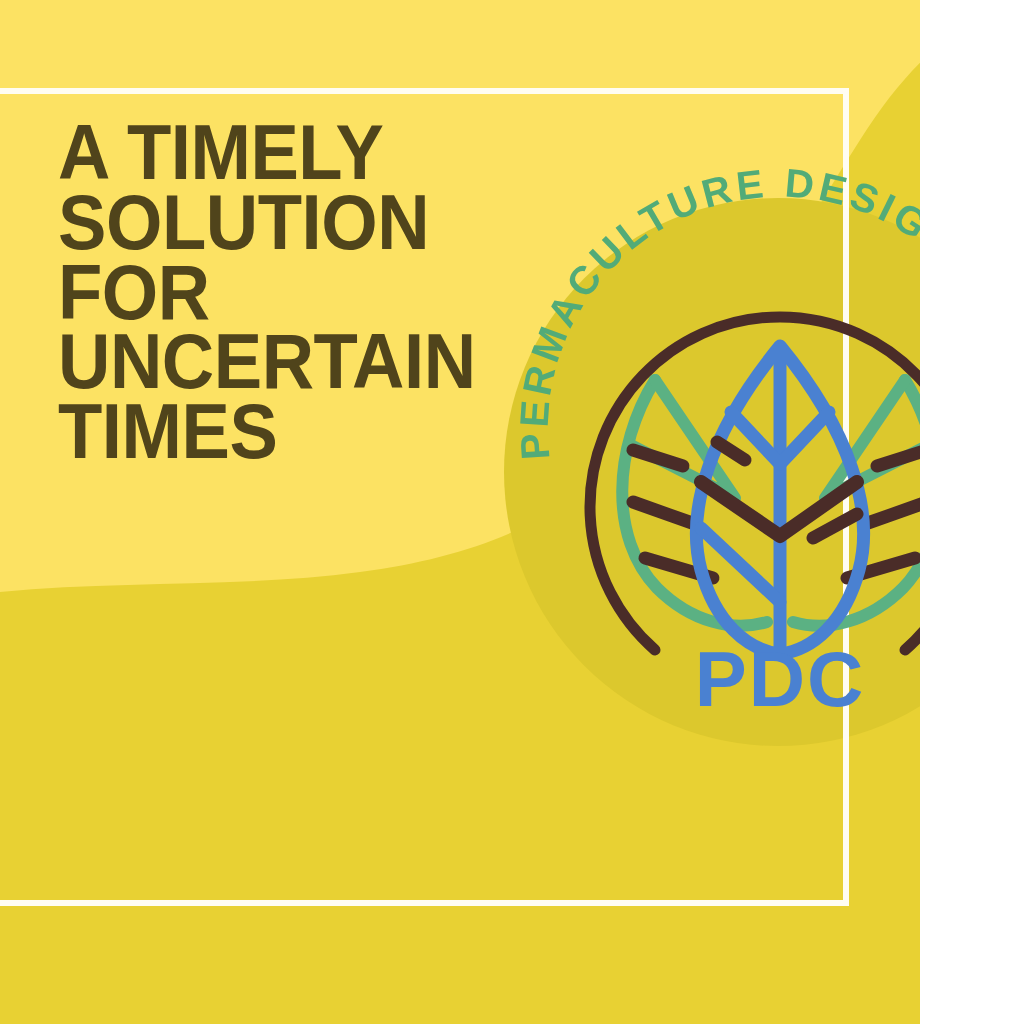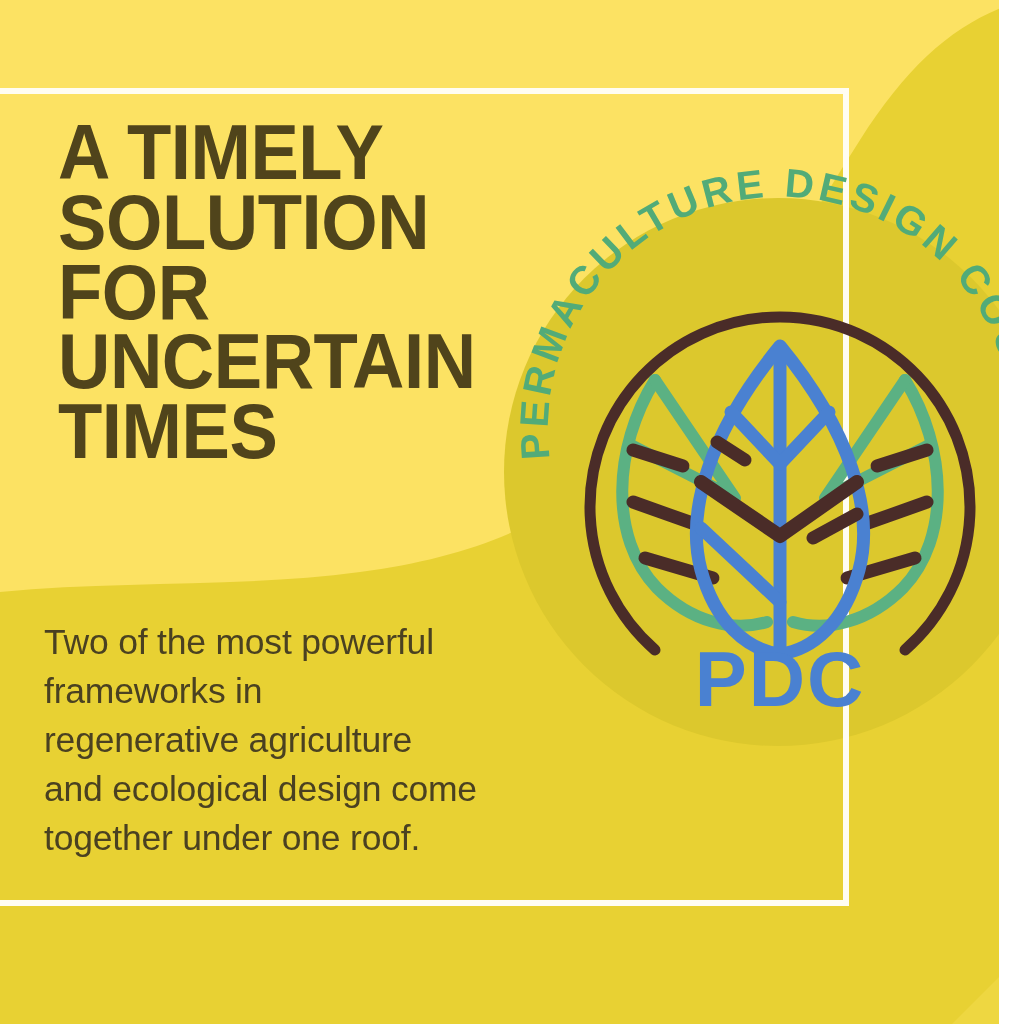--- a/index.html
+++ b/index.html
@@ -7,21 +7,21 @@
     margin: 0;
     padding: 0;
     background: #ffffff;
   }
   body {
     font-family: "Liberation Sans", sans-serif;
   }
 
   #poster {
     position: relative;
-    width: 999px;
+    width: 920px;
     height: 1024px;
     overflow: hidden;
     background: #FCE263;
   }
 
   
   #bg-art {
     position: absolute;
     inset: 0;
     width: 1024px;
@@ -114,25 +114,20 @@
   </svg>
 
   <div id="frame"></div>
 
   <h1 id="headline">A TIMELY
 SOLUTION
 FOR
 UNCERTAIN
 TIMES</h1>
 
-  <p id="body-copy">Two of the most powerful
-frameworks in
-regenerative agriculture
-and ecological design come
-together under one roof.</p>
 
   <div id="logo-badge">
     <svg id="logo-svg" viewBox="0 0 550 550">
 
       <defs>
 
         <path id="arcPath" d="M 60,318 A 232,232 0 1 1 490,318" fill="none"></path>
       </defs>
 
       <text fill="#52AB78" font-family="'Liberation Sans', sans-serif" font-size="40" font-weight="700" letter-spacing="4.2">

